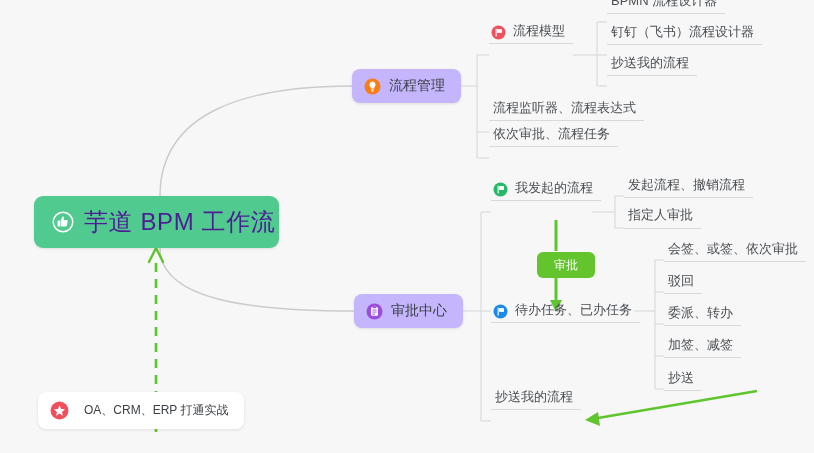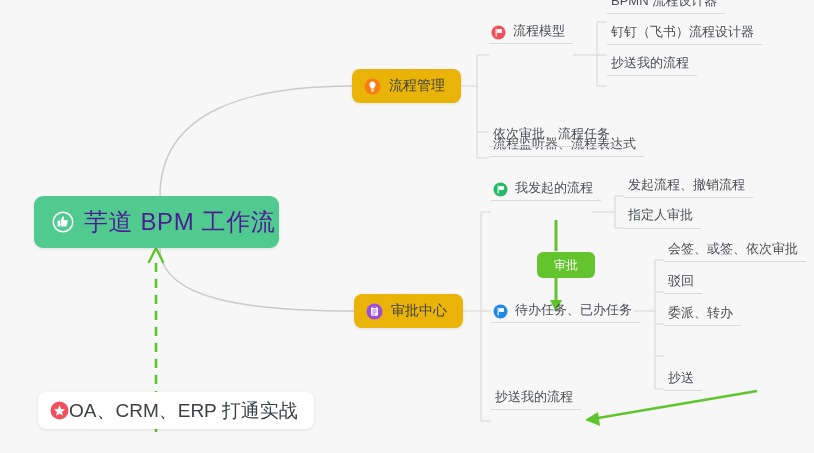--- a/index.html
+++ b/index.html
@@ -43,21 +43,21 @@
     box-shadow: 0 1px 3px rgba(0,0,0,0.10);
   }
   .root .label {
     color: #4c1d95;
     font-size: 24px;
     letter-spacing: 0.6px;
   }
 
   
   .cap {
-    background: #eab308;
+    background: #c4b5fd;
     border-radius: 8px;
     height: 34px;
     padding: 0 16px 0 12px;
     box-shadow: 0 1px 3px rgba(0,0,0,0.10);
   }
   .cap .label {
     color: #3d4146;
     font-size: 14px;
   }
   #node-liuchengguanli { left: 352px; top: 69px; }
@@ -108,21 +108,22 @@
   #node-oacrm {
     left: 38px; top: 392px;
     height: 37px;
     background: #ffffff;
     border-radius: 8px;
     padding: 0 16px 0 12px;
     box-shadow: 0 1px 3px rgba(0,0,0,0.10);
   }
   #node-oacrm .label {
     color: #3d4146;
-    font-size: 19px;
+    font-size: 12px;
+    margin-left: 15px;
   }
 </style>
 </head>
 <body>
 
 <div id="canvas">
 
   <svg id="links" viewBox="0 0 814 453" width="814" height="453">
     <g fill="none" stroke="#c9cbcd" stroke-width="1.4">
 
@@ -218,21 +219,21 @@
   <div class="node leaf" style="left:607px; top:0px;">
     <span class="label">BPMN 流程设计器</span>
   </div>
   <div class="node leaf" style="left:607px; top:31px;">
     <span class="label">钉钉（飞书）流程设计器</span>
   </div>
   <div class="node leaf" style="left:607px; top:62px;">
     <span class="label">抄送我的流程</span>
   </div>
 
-  <div class="node leaf" style="left:489px; top:107px;margin-top:36px;">
+  <div class="node leaf" style="left:489px; top:107px;">
     <span class="label">流程监听器、流程表达式</span>
   </div>
   <div class="node leaf" style="left:489px; top:133px;">
     <span class="label">依次审批、流程任务</span>
   </div>
 
   <div class="node cap" id="node-shenpizhongxin">
     <span class="ic">
       <svg width="17" height="17" viewBox="0 0 17 17">
         <circle cx="8.5" cy="8.5" r="8" fill="#9b4ddb"></circle>
@@ -282,20 +283,23 @@
 
   <div class="node leaf" style="left:664px; top:248px;">
     <span class="label">会签、或签、依次审批</span>
   </div>
   <div class="node leaf" style="left:664px; top:280px;">
     <span class="label">驳回</span>
   </div>
   <div class="node leaf" style="left:664px; top:312px;">
     <span class="label">委派、转办</span>
   </div>
+  <div class="node leaf" style="left:664px; top:344px;">
+    <span class="label">加签、减签</span>
+  </div>
   <div class="node leaf" style="left:664px; top:377px;">
     <span class="label">抄送</span>
   </div>
 
   <div class="node leaf" style="left:491px; top:396px;">
     <span class="label">抄送我的流程</span>
   </div>
 
   <div class="node" id="node-oacrm">
     <span class="ic">

